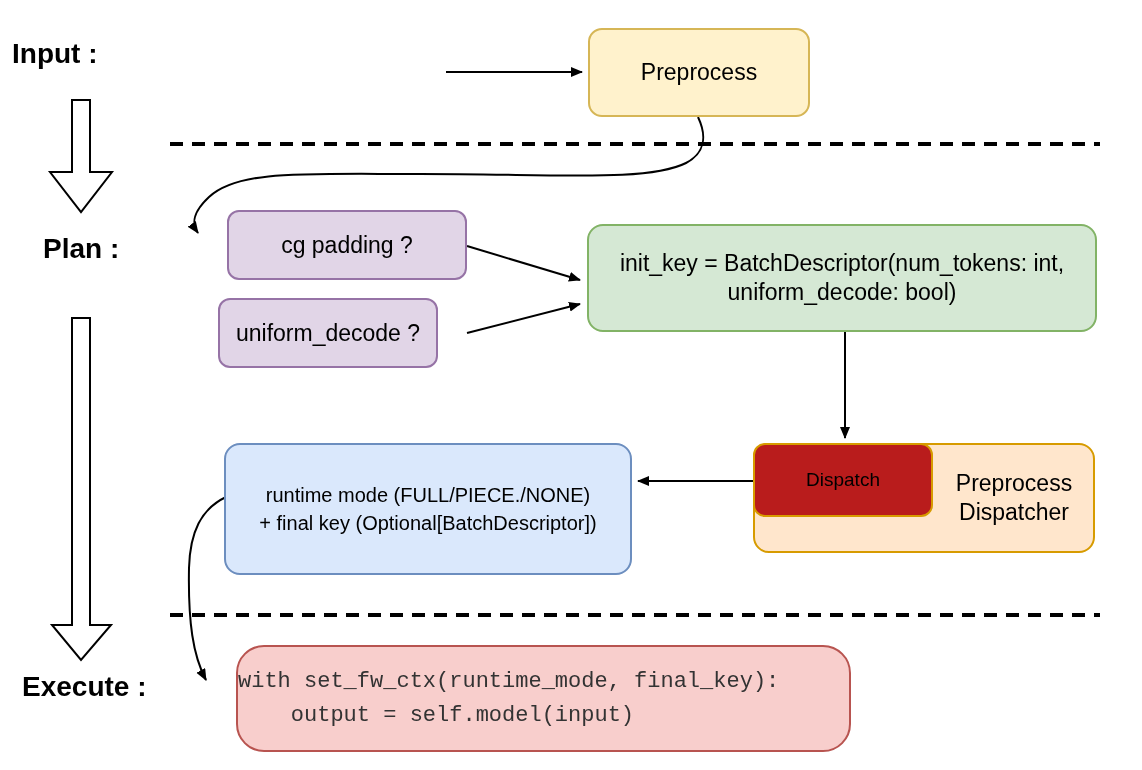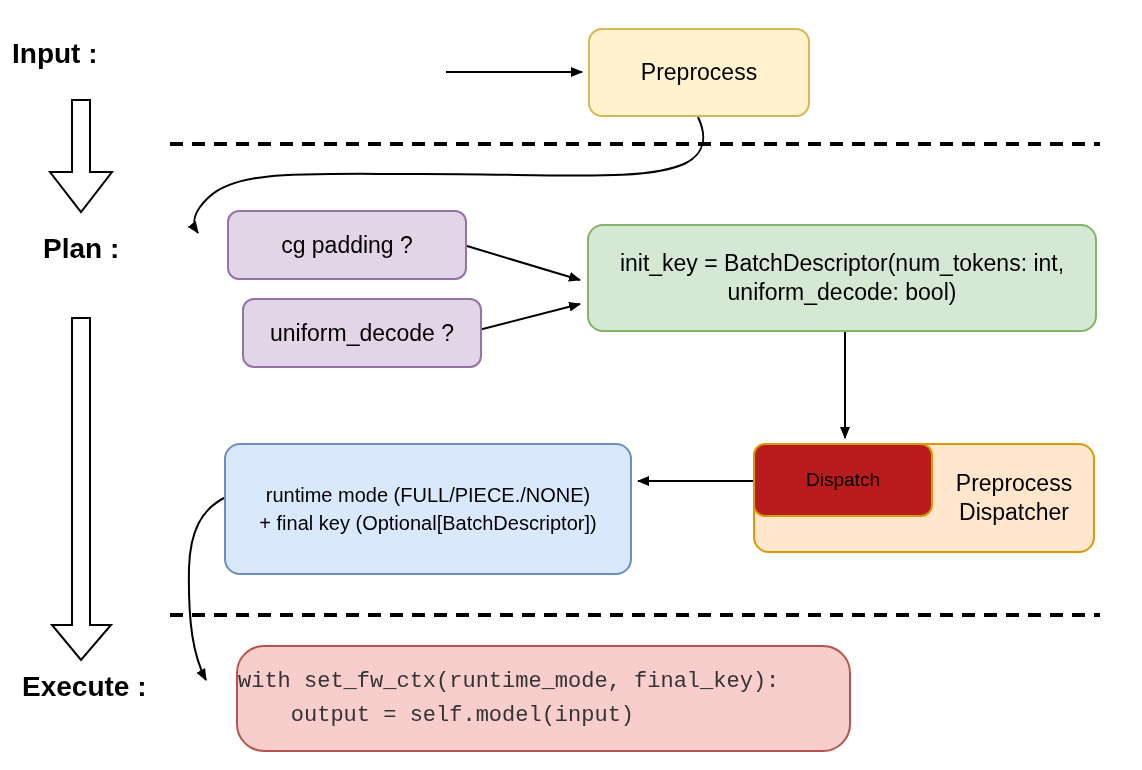--- a/index.html
+++ b/index.html
@@ -55,21 +55,21 @@
 
 
   <div class="node" style="left: 588px; top: 28px; width: 222px; height: 89px; font-size: 23px; background-color: rgb(255, 242, 204); border-color: rgb(214, 182, 86);">
     <div>Preprocess</div>
   </div>
 
   <div class="node" style="left: 227px; top: 210px; width: 240px; height: 70px; font-size: 23px; border-radius: 12px; background-color: rgb(225, 213, 231); border-color: rgb(150, 115, 166);">
     <div>cg padding ?</div>
   </div>
 
-  <div class="node" style="left: 242px; top: 298px; width: 240px; height: 70px; font-size: 23px; border-radius: 12px; background-color: rgb(225, 213, 231); border-color: rgb(150, 115, 166);">
+  <div class="node" style="left: 218px; top: 298px; width: 220px; height: 70px; font-size: 23px; border-radius: 12px; background-color: rgb(225, 213, 231); border-color: rgb(150, 115, 166);">
     <div>uniform_decode ?</div>
   </div>
 
   <div class="node" style="left: 587px; top: 224px; width: 510px; height: 108px; font-size: 23px; border-radius: 16px; background-color: rgb(213, 232, 212); border-color: rgb(130, 179, 102);">
     <div class="l1">init_key = BatchDescriptor(num_tokens: int,</div>
     <div class="l2">uniform_decode: bool)</div>
   </div>
 
   <div class="node" style="left: 753px; top: 443px; width: 342px; height: 110px; border-radius: 16px; background-color: rgb(255, 230, 204); border-color: rgb(215, 155, 0);">
   </div>

